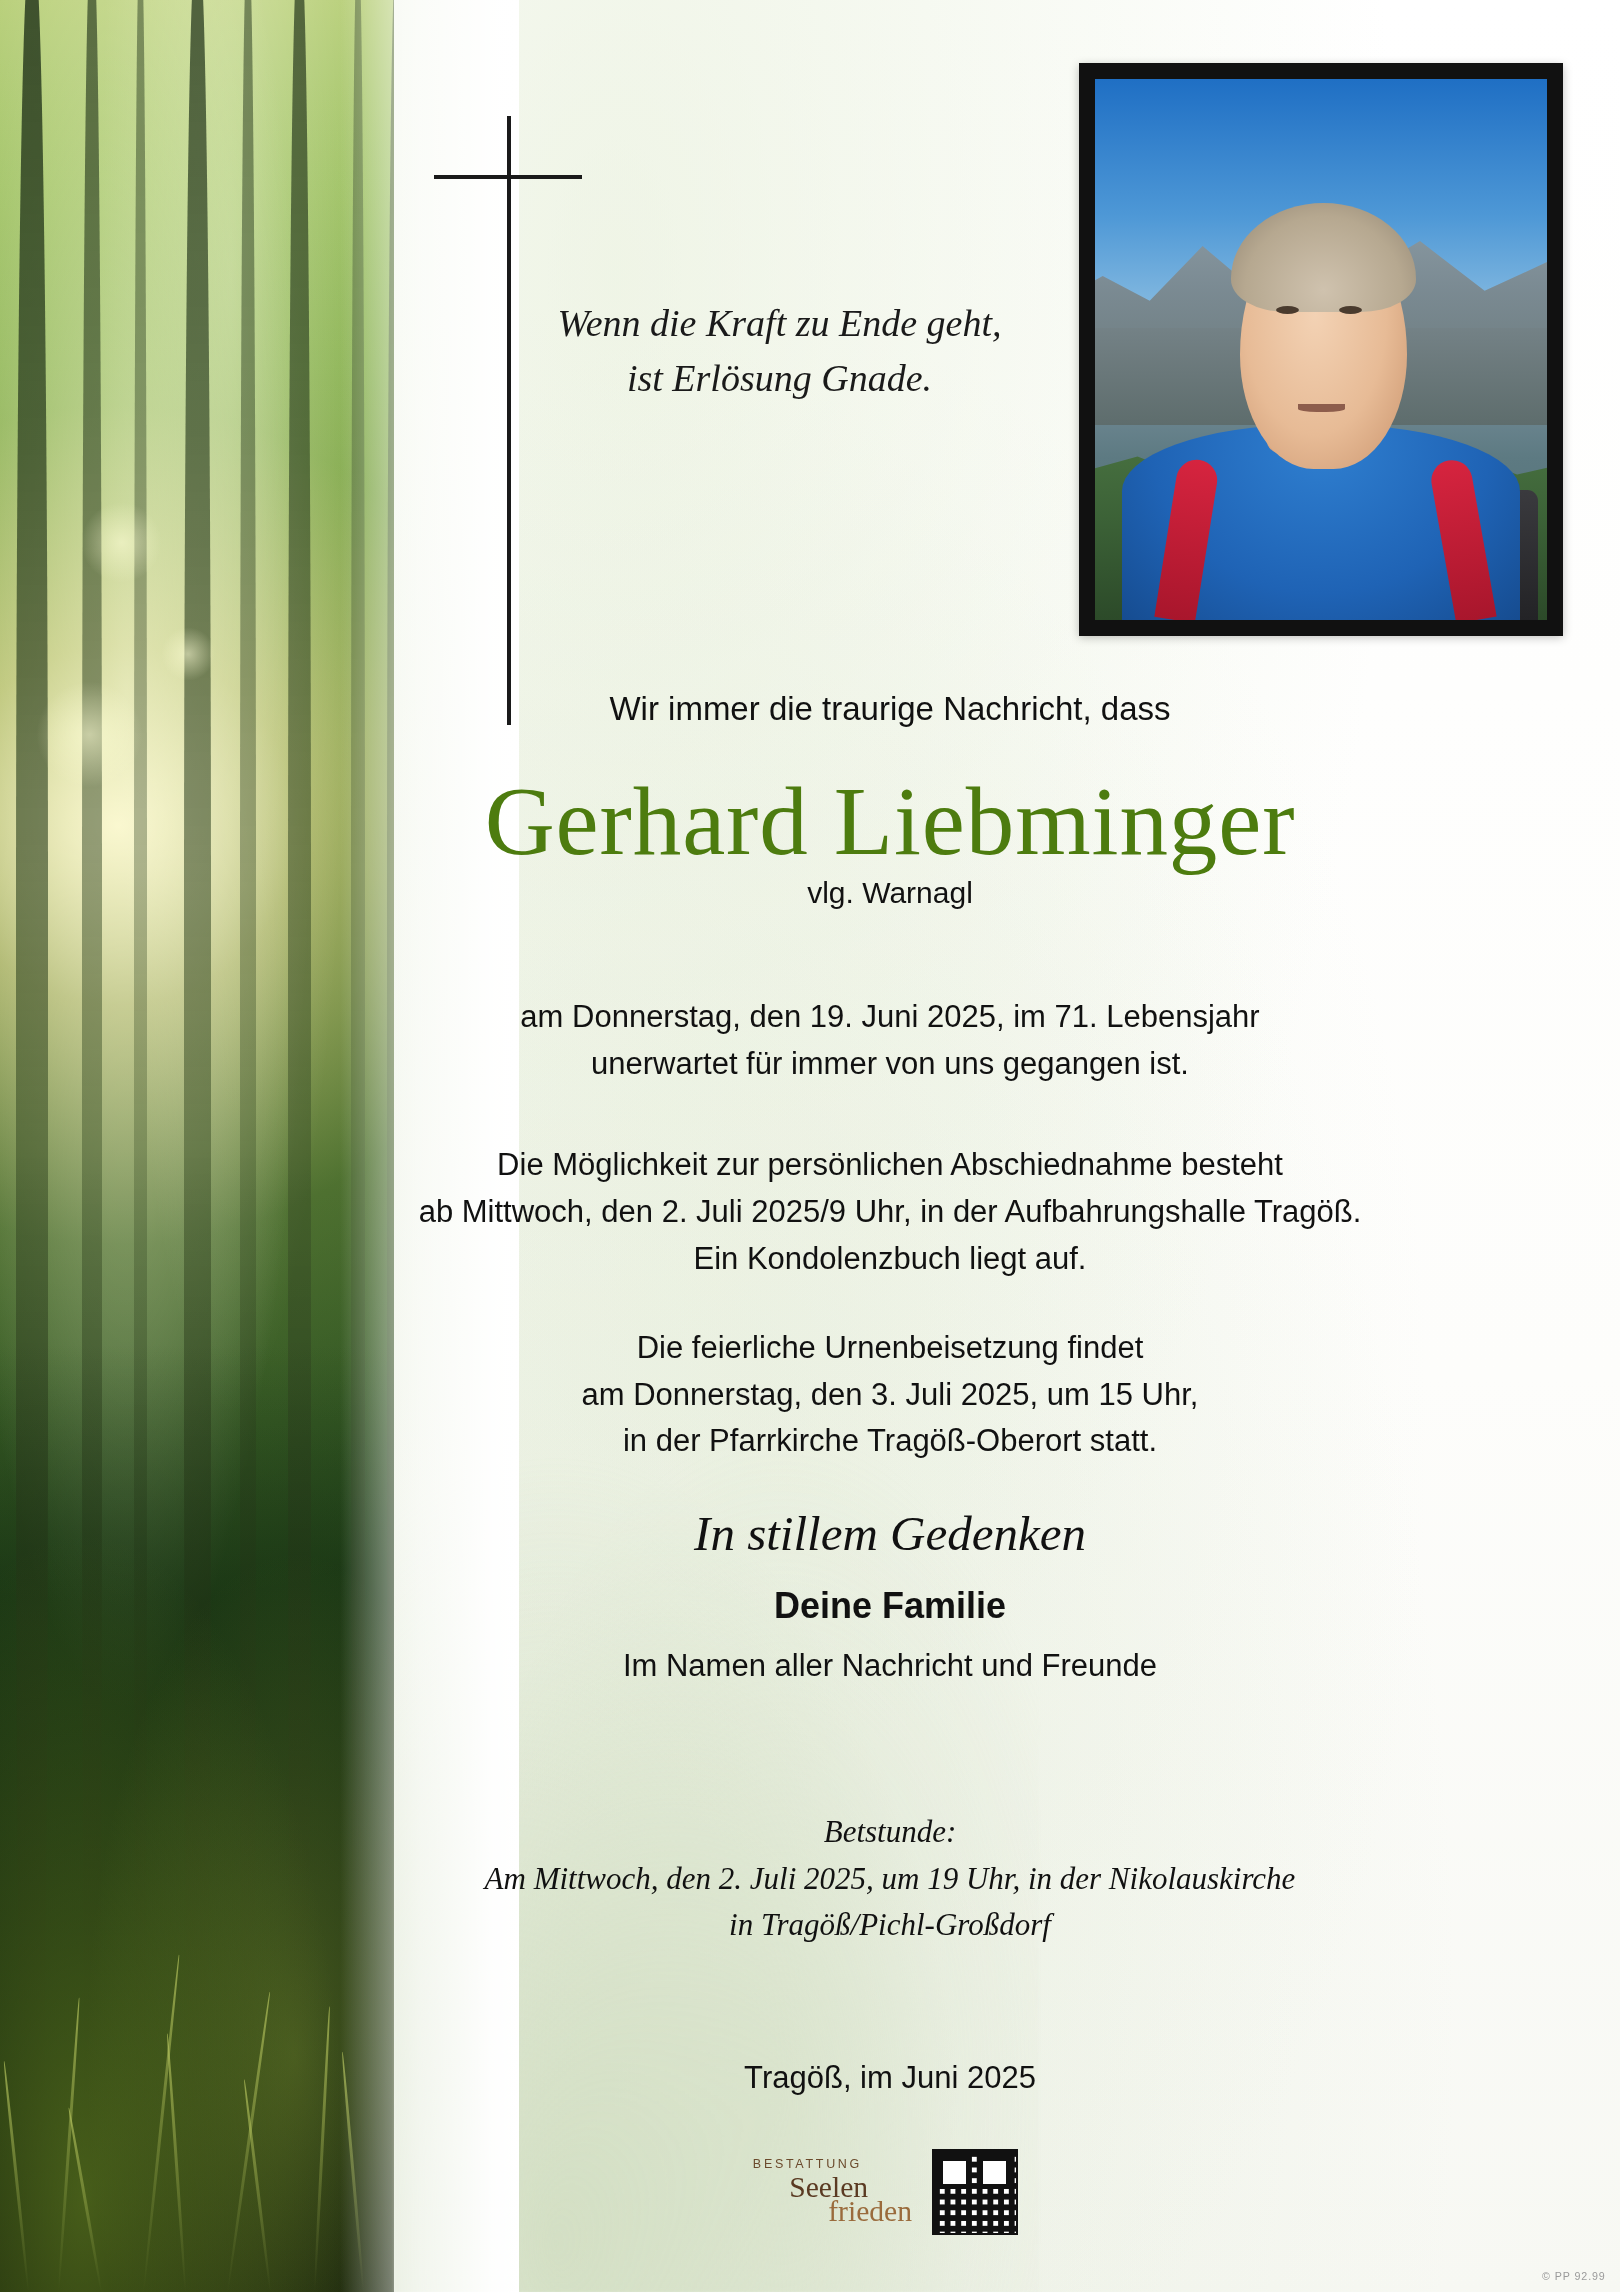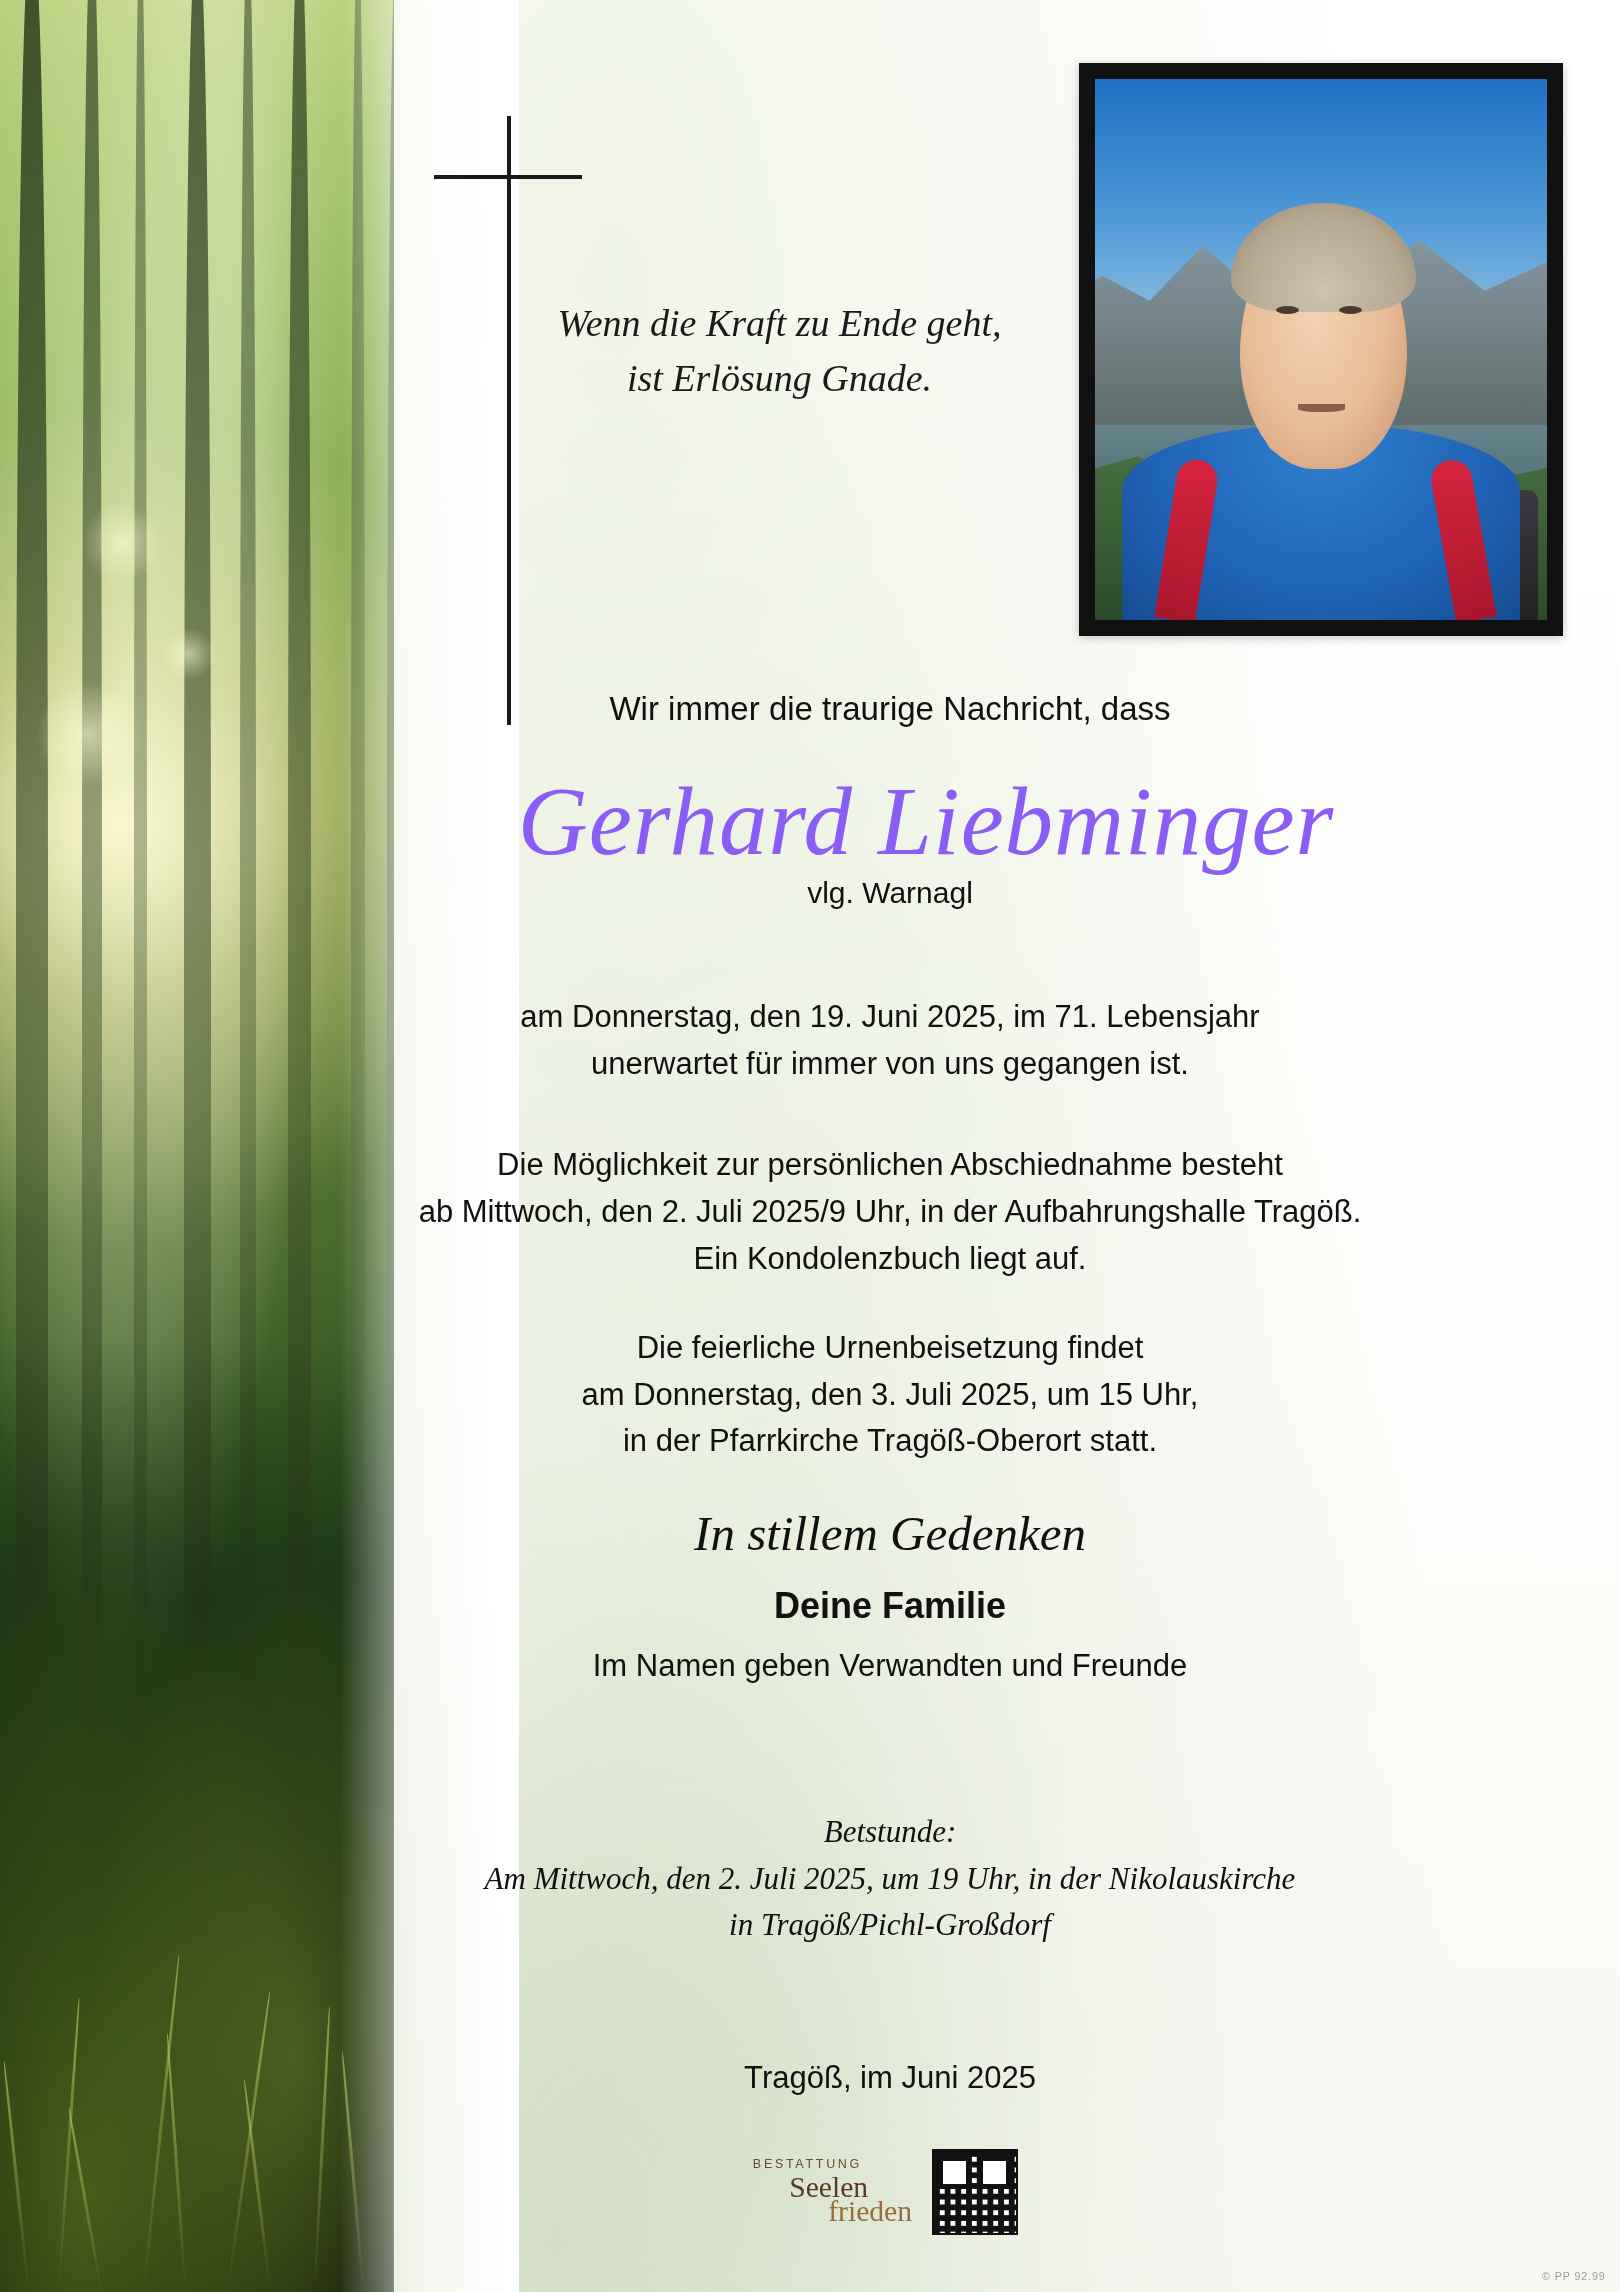--- a/index.html
+++ b/index.html
@@ -280,26 +280,24 @@
     color: #1a1a1a;
     left: -161px;
     width: 1093px;
   }
   .lead {
     font-size: 33px;
     top: 690px;
   }
   .name {
     font-family: "Liberation Serif", serif;
-    font-style: italic;
     font-size: 97px;
     letter-spacing: 0.9px;
     top: 766px;
-    color: #8b5cf6;
-    padding-left: 36px;
+    color: #4d7c0f;
   }
   .vlg {
     font-size: 30px;
     top: 876px;
   }
   .para {
     font-size: 31px;
     line-height: 1.5;
   }
   .b1 { top: 994px; }
@@ -478,21 +476,21 @@
     <div class="txt para b2">Die Möglichkeit zur persönlichen Abschiednahme besteht<br>ab Mittwoch, den 2. Juli 2025/9 Uhr, in der Aufbahrungshalle Tragöß.</div>
 
     <div class="txt para b3">Ein Kondolenzbuch liegt auf.</div>
 
     <div class="txt para b4">Die feierliche Urnenbeisetzung findet<br>am Donnerstag, den 3. Juli 2025, um 15 Uhr,<br>in der Pfarrkirche Tragöß-Oberort statt.</div>
 
     <div class="txt memorial">In stillem Gedenken</div>
 
     <div class="txt family">Deine Familie</div>
 
-    <div class="txt behalf">Im Namen geben Verwandten und Freunde</div>
+    <div class="txt behalf">Im Namen aller Nachricht und Freunde</div>
 
     <div class="txt prayer">Betstunde:<br>Am Mittwoch, den 2. Juli 2025, um 19 Uhr, in der Nikolauskirche<br>in Tragöß/Pichl-Großdorf</div>
 
     <div class="txt place">Tragöß, im Juni 2025</div>
   </div>
 
   <div class="footer">
     <div class="logo">
       <div class="l1">BESTATTUNG</div>
       <div class="l2">Seelen</div>

